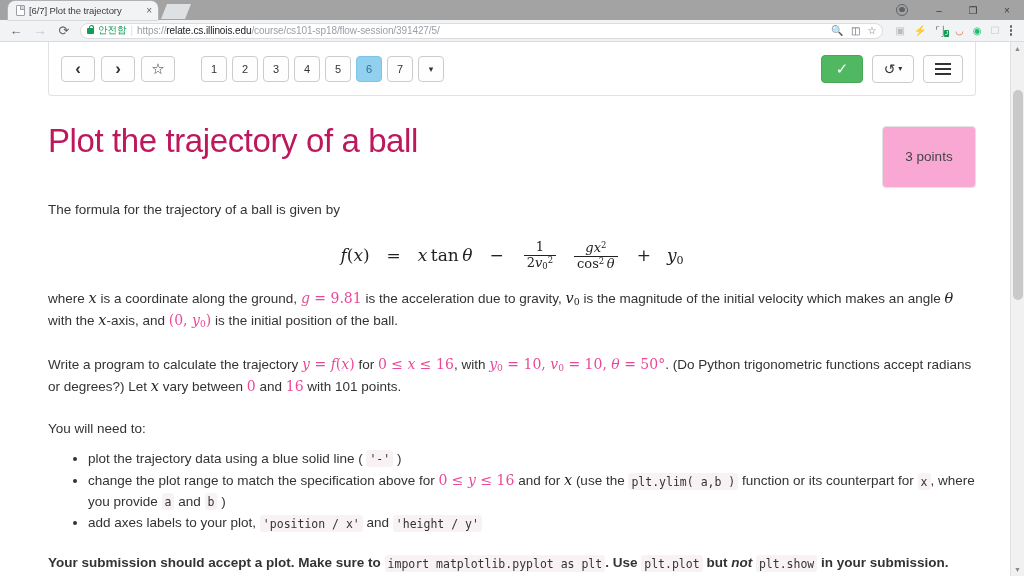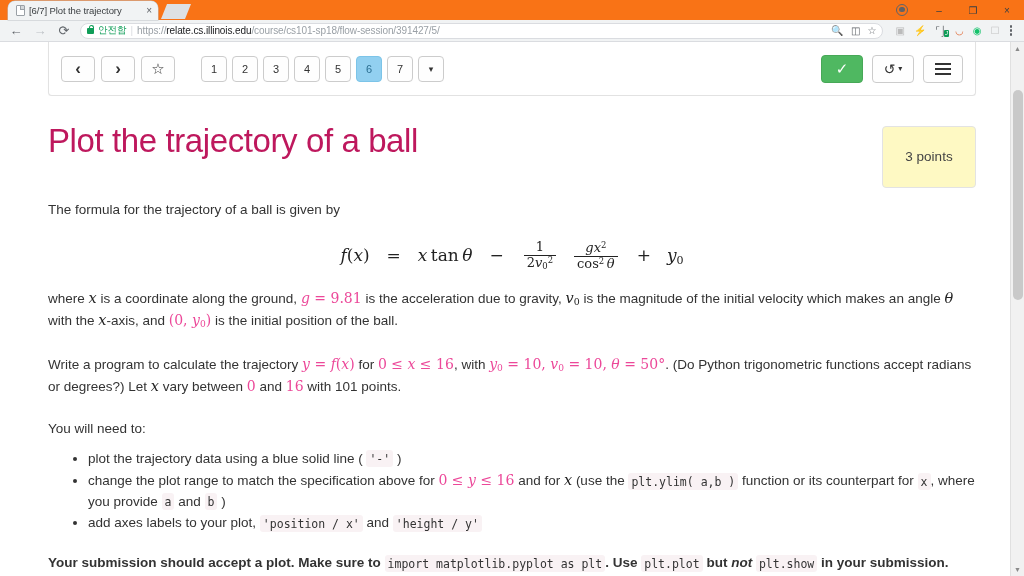--- a/index.html
+++ b/index.html
@@ -8,21 +8,21 @@
     width: 1024px; height: 576px;
     overflow: hidden;
     background: #ffffff;
     font-family: "Liberation Sans", sans-serif;
   }
 
   
   .window { width: 1024px; height: 576px; position: relative; background:#fff; }
 
   .titlebar {
-    height: 20px; background: #f97316; position: relative;
+    height: 20px; background: #a3a3a3; position: relative;
     display: flex; align-items: flex-start;
   }
   .tabstrip { display: flex; align-items: flex-end; height: 20px; padding-left: 8px; }
   .tab {
     height: 19px; background: #f1f3f4; border-top-left-radius: 7px; border-top-right-radius: 7px;
     display: flex; align-items: center; gap: 4px;
     padding: 0 6px 0 8px; min-width: 150px; position: relative;
     box-shadow: 0 0 0 0.5px #bdc1c6;
   }
   .tab-favicon {
@@ -124,21 +124,21 @@
     margin: 0 48px; width: 928px; padding: 0 0 0 0; background: #fff;
     color: #333; font-size: 13.5px; line-height: 1.5;
   }
   .title-row { display:flex; align-items:flex-start; padding-top: 26px; }
   h1 {
     font-size: 33px; font-weight: 400; color: #be185d; margin: 0 0 0 0;
     letter-spacing: -0.4px; line-height: 1.15;
   }
   .points-box {
     margin-left: auto; border: 1px solid #e3e3e3; border-radius: 4px;
-    background: #fef9c3; width: 94px; height: 62px;
+    background: #f9a8d4; width: 94px; height: 62px;
     display:flex; align-items:center; justify-content:center;
     font-size: 13.5px; color: #444; margin-top: 4px;
   }
   p { margin: 0 0 0 0; }
   .p1 { margin-top: 12px; }
   .formula { text-align: center; margin-top: 20px; margin-bottom: 16px; }
   .para { margin-top: 16px; }
   .para2 { margin-top: 22px; }
   .para3 { margin-top: 21px; }
 

